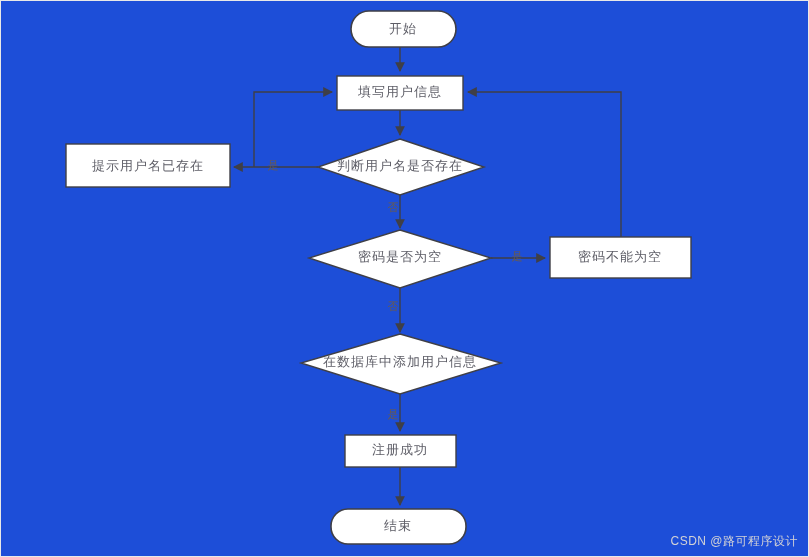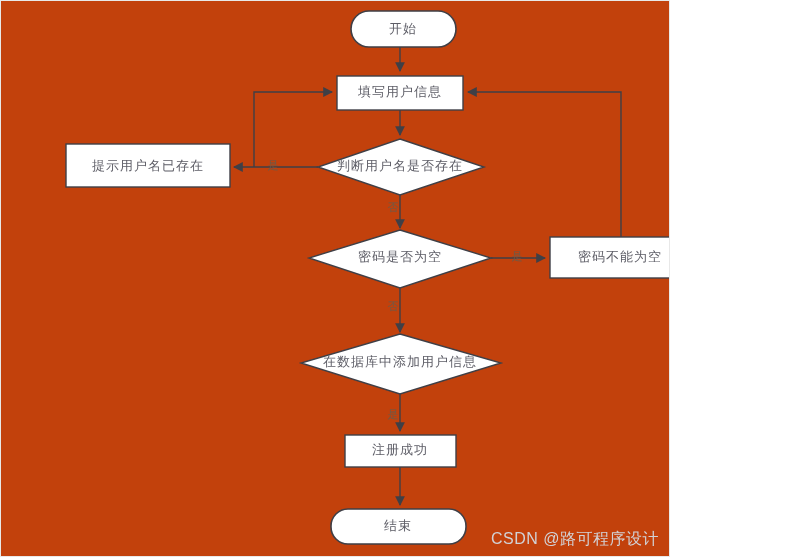--- a/index.html
+++ b/index.html
@@ -2,23 +2,23 @@
 <html><head>
 <meta charset="utf-8">
 <style>
   html, body {
     margin: 0;
     padding: 0;
     background: #ffffff;
   }
   #canvas {
     position: relative;
-    width: 670px;
+    width: 809px;
     height: 557px;
-    background: #c2410c;
+    background: #1d4ed8;
     border: 1px solid #e8e8e8;
     box-sizing: border-box;
     overflow: hidden;
     font-family: "Liberation Serif", "DejaVu Serif", serif;
   }
   svg#flow {
     position: absolute;
     left: 0;
     top: 0;
     width: 809px;
@@ -52,21 +52,21 @@
   .edge {
     stroke: #3f3f46;
     stroke-width: 1.4;
     fill: none;
   }
   .watermark {
     position: absolute;
     right: 10px;
     bottom: 6px;
     font-family: "Liberation Sans", "DejaVu Sans", sans-serif;
-    font-size: 16px;
+    font-size: 12px;
     color: #d2d2d6;
     letter-spacing: 0.5px;
     white-space: nowrap;
   }
 </style>
 </head>
 <body>
 
 <div id="canvas">
 

